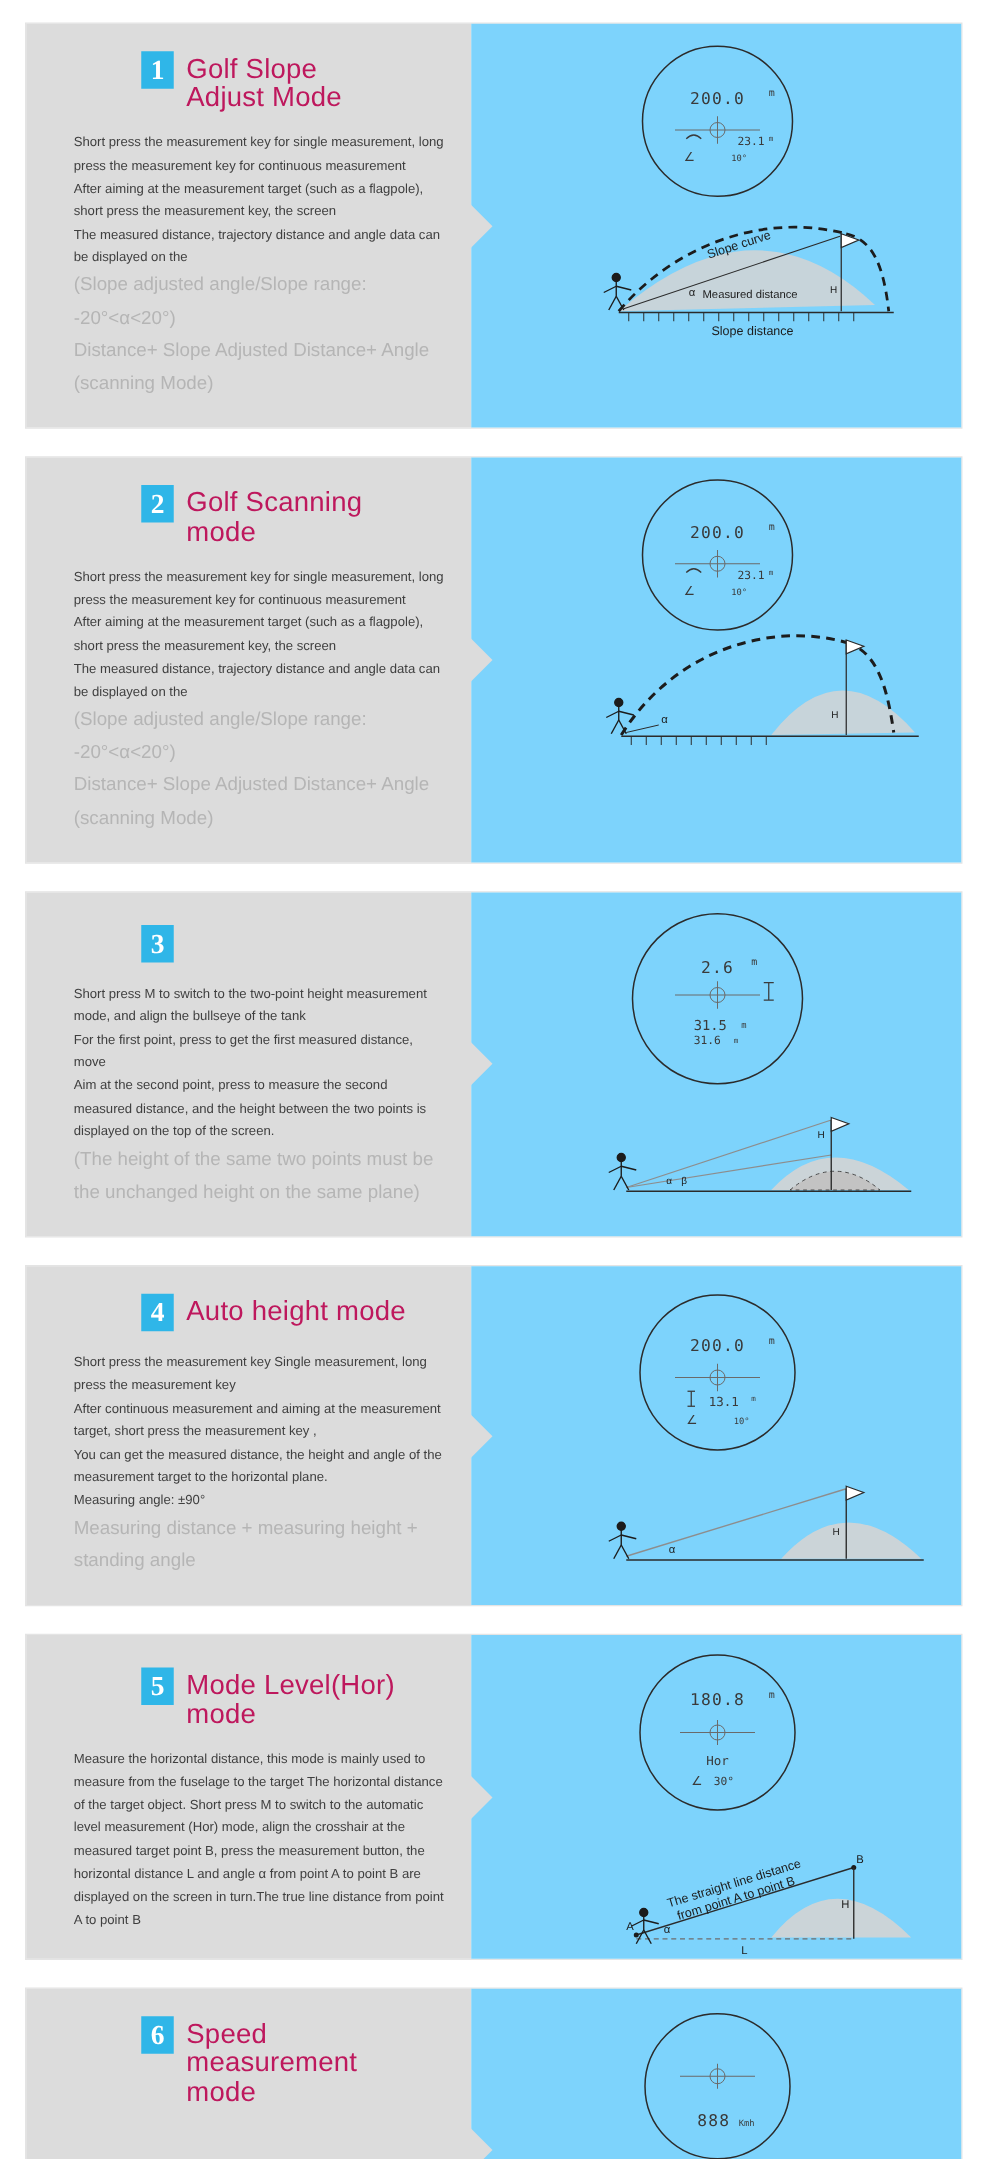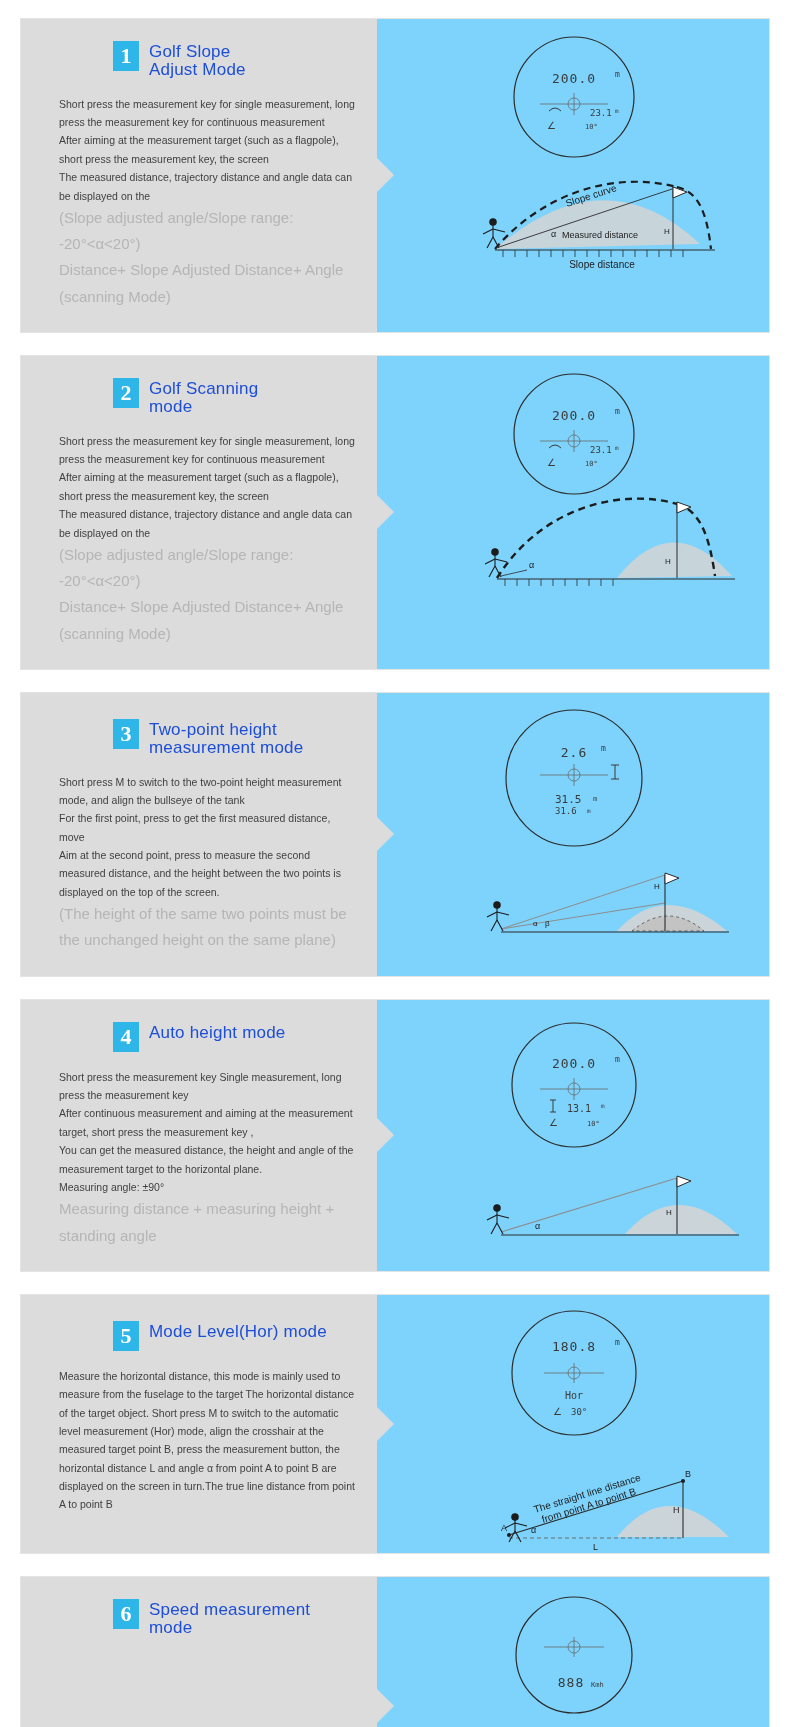--- a/index.html
+++ b/index.html
@@ -52,22 +52,22 @@
     font-size: 22px;
     font-weight: bold;
     display: flex;
     align-items: center;
     justify-content: center;
     flex: none;
     margin-right: 10px;
     font-family: "Liberation Serif", serif;
   }
   .title {
-    font-size: 17px;
-    color: #1d4ed8;
+    font-size: 22px;
+    color: #be185d;
     line-height: 1.05;
     padding-top: 2px;
     letter-spacing: .2px;
     white-space: pre-line;
   }
   .body-text {
     font-size: 10.5px;
     color: #3f3f3f;
     line-height: 1.75;
     white-space: pre-line;
@@ -220,22 +220,20 @@
         </g>
       </svg>
     </div>
   </div>
 
   <div class="section sec-tall">
     <div class="left">
       <div class="arrow"></div>
       <div class="head">
         <div class="numbox">3</div>
-        <div class="title">Two-point height
-measurement mode</div>
       </div>
       <div class="body-text">Short press M to switch to the two-point height measurement mode, and align the bullseye of the tank
 For the first point, press  to get the first measured distance, move
 Aim at the second point, press  to measure the second measured distance, and the height between the two points is displayed on the top of the screen.</div>
       <div class="note">(The height of the same two points must be the unchanged height on the same plane)</div>
     </div>
     <div class="right">
       <svg width="392" height="258" viewBox="0 0 392 258">
         <circle cx="197" cy="85" r="68" fill="none" stroke="#2b2b2b" stroke-width="1.2"></circle>
         <text x="197" y="64" text-anchor="middle" font-family="DejaVu Sans Mono, monospace" font-size="13" fill="#3a3a3a" letter-spacing="1">2.6</text>

